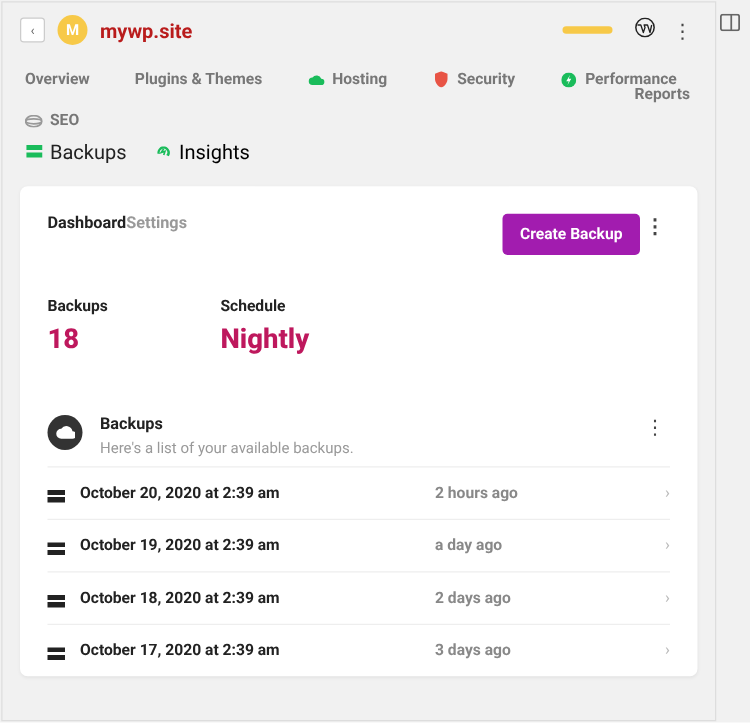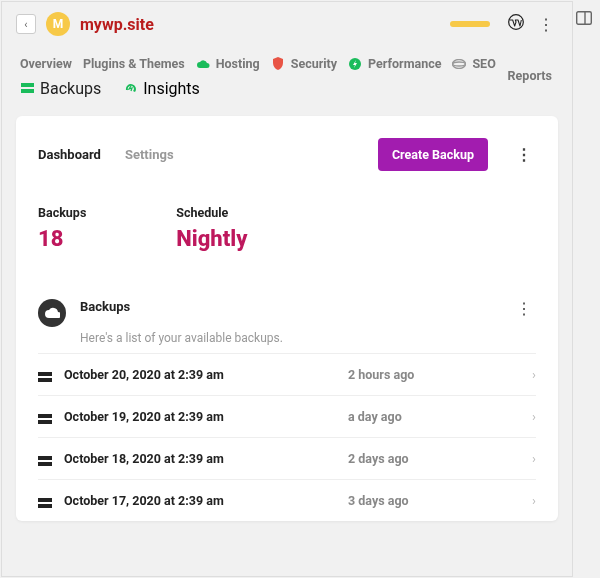--- a/index.html
+++ b/index.html
@@ -5,40 +5,40 @@
 *{box-sizing:border-box;margin:0;padding:0;font-family:-apple-system,BlinkMacSystemFont,"Segoe UI",Roboto,sans-serif}
 body{background:#f1f1f1;width:600px;height:578px;overflow:hidden;position:relative}
 .app{width:572px;height:576px;border:1px solid #ddd;background:#f1f1f1;margin:1px}
 .panel-btn{position:absolute;top:10px;right:8px;color:#555}
 .hdr{display:flex;align-items:center;padding:10px 14px;gap:10px}
 .back{width:20px;height:20px;border:1px solid #ccc;border-radius:3px;display:flex;align-items:center;justify-content:center;font-size:11px;color:#666;background:#fff;cursor:pointer}
 .avatar{width:24px;height:24px;border-radius:50%;background:#f7c948;color:#fff;font-size:12px;font-weight:700;display:flex;align-items:center;justify-content:center}
 .site-name{font-size:16px;font-weight:700;color:#b91c1c;flex:1}
 .pill{width:40px;height:6px;background:#f7c948;border-radius:3px;margin-right:8px}
 .dots{font-size:16px;color:#444;padding:0 4px;cursor:pointer}
-.nav{display:flex;flex-wrap:wrap;gap:18px 11px;padding:10px 18px 0;font-size:12.5px;color:#777;font-weight:700;position:relative}
+.nav{display:flex;flex-wrap:wrap;gap:18px 36px;padding:10px 18px 0;font-size:12.5px;color:#777;font-weight:700;position:relative}
 .nav-item{display:flex;align-items:center;gap:6px;cursor:pointer}
 .nav-item .ico{width:14px;height:14px;display:flex;align-items:center;justify-content:center}
 .nav-item.active{color:#222}
 .reports{position:absolute;right:20px;top:22px;font-size:12.5px;color:#777;font-weight:700}
 .row2{padding:8px 18px 18px;display:flex;gap:22px}
 .card{margin:0 14px;background:#fff;border-radius:6px;padding:22px 22px 0;box-shadow:0 1px 3px rgba(0,0,0,0.06)}
-.tabs{display:flex;align-items:center;gap:24px;font-size:13px;font-weight:700;color:#999}
+.tabs{display:flex;align-items:flex-start;font-size:13px;font-weight:700;color:#999}
 .tabs .tab{cursor:pointer}
 .tabs .tab.active{color:#222}
 .ext{font-size:11px;margin-left:4px}
 .spacer{flex:1}
 .btn{background:#a21caf;color:#fff;font-size:12.5px;font-weight:700;padding:9px 14px;border-radius:4px;cursor:pointer;border:none}
 .stats{display:flex;gap:90px;padding:34px 0 28px}
 .stat-label{font-size:12.5px;font-weight:700;color:#222;margin-bottom:6px}
 .stat-val{font-size:22px;font-weight:800;color:#be185d}
 .list-hdr{display:flex;align-items:flex-start;gap:14px;padding:20px 0 8px}
 .cloud{width:28px;height:28px;border-radius:50%;background:#333;display:flex;align-items:center;justify-content:center;flex-shrink:0}
 .list-title{font-size:13px;font-weight:700;color:#222}
-.list-sub{font-size:12px;color:#999;margin-top:17px}
+.list-sub{font-size:12px;color:#999;margin-top:4px}
 .cols{display:flex;font-size:10px;letter-spacing:0.5px;color:#aaa;font-weight:700;padding:16px 0 8px}
 .col-date{width:300px}
 .row{display:flex;align-items:flex-end;padding:13px 0;border-top:1px solid #eee;cursor:pointer}
 .row-ico{width:14px;height:10px;display:inline-block;margin-right:12px;background:linear-gradient(#222 0 40%,transparent 40% 60%,#222 60% 100%)}
 .row-date{font-size:12.5px;font-weight:700;color:#222;width:284px}
 .row-time{font-size:12.5px;font-weight:700;color:#888;flex:1}
 .chev{color:#bbb;font-size:13px}
 </style>
 </head>
 <body>

